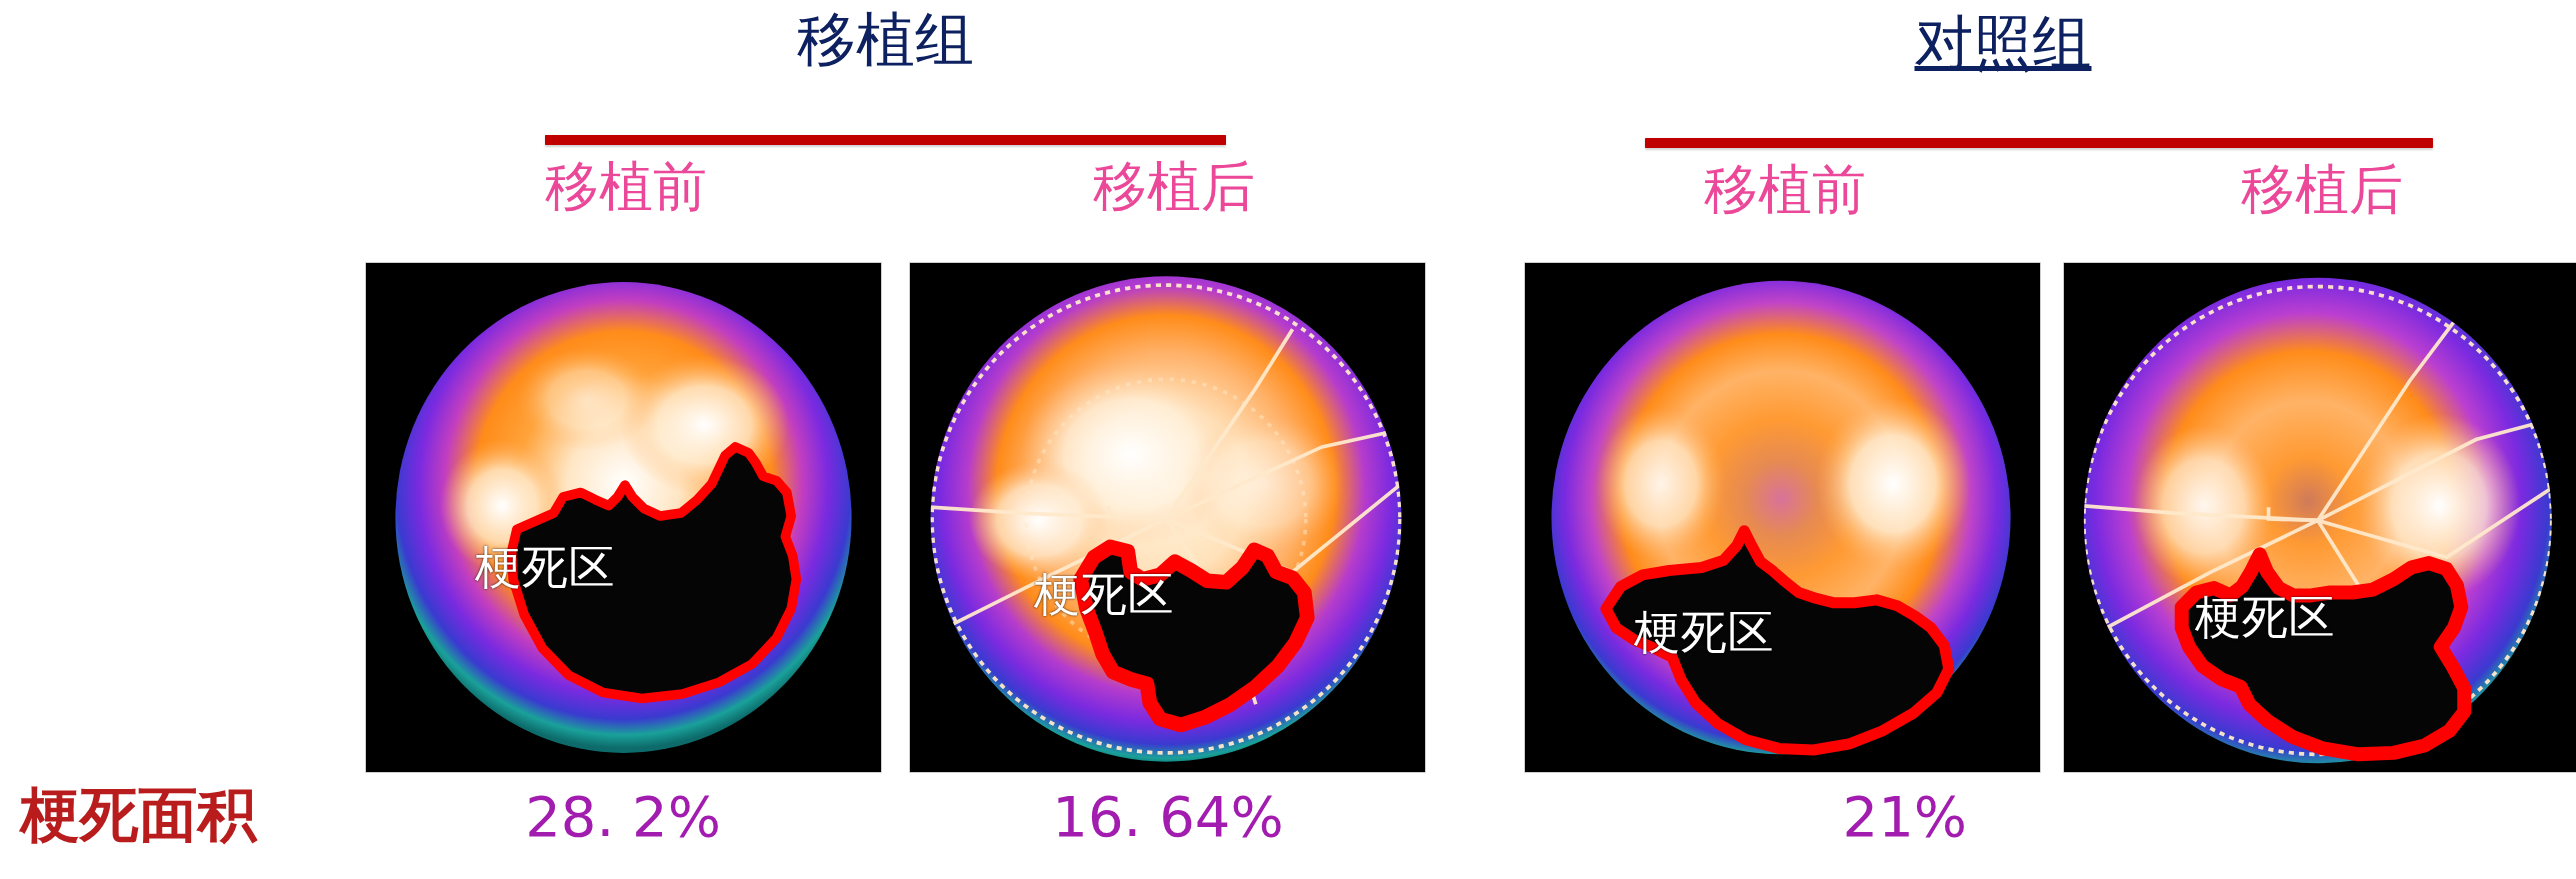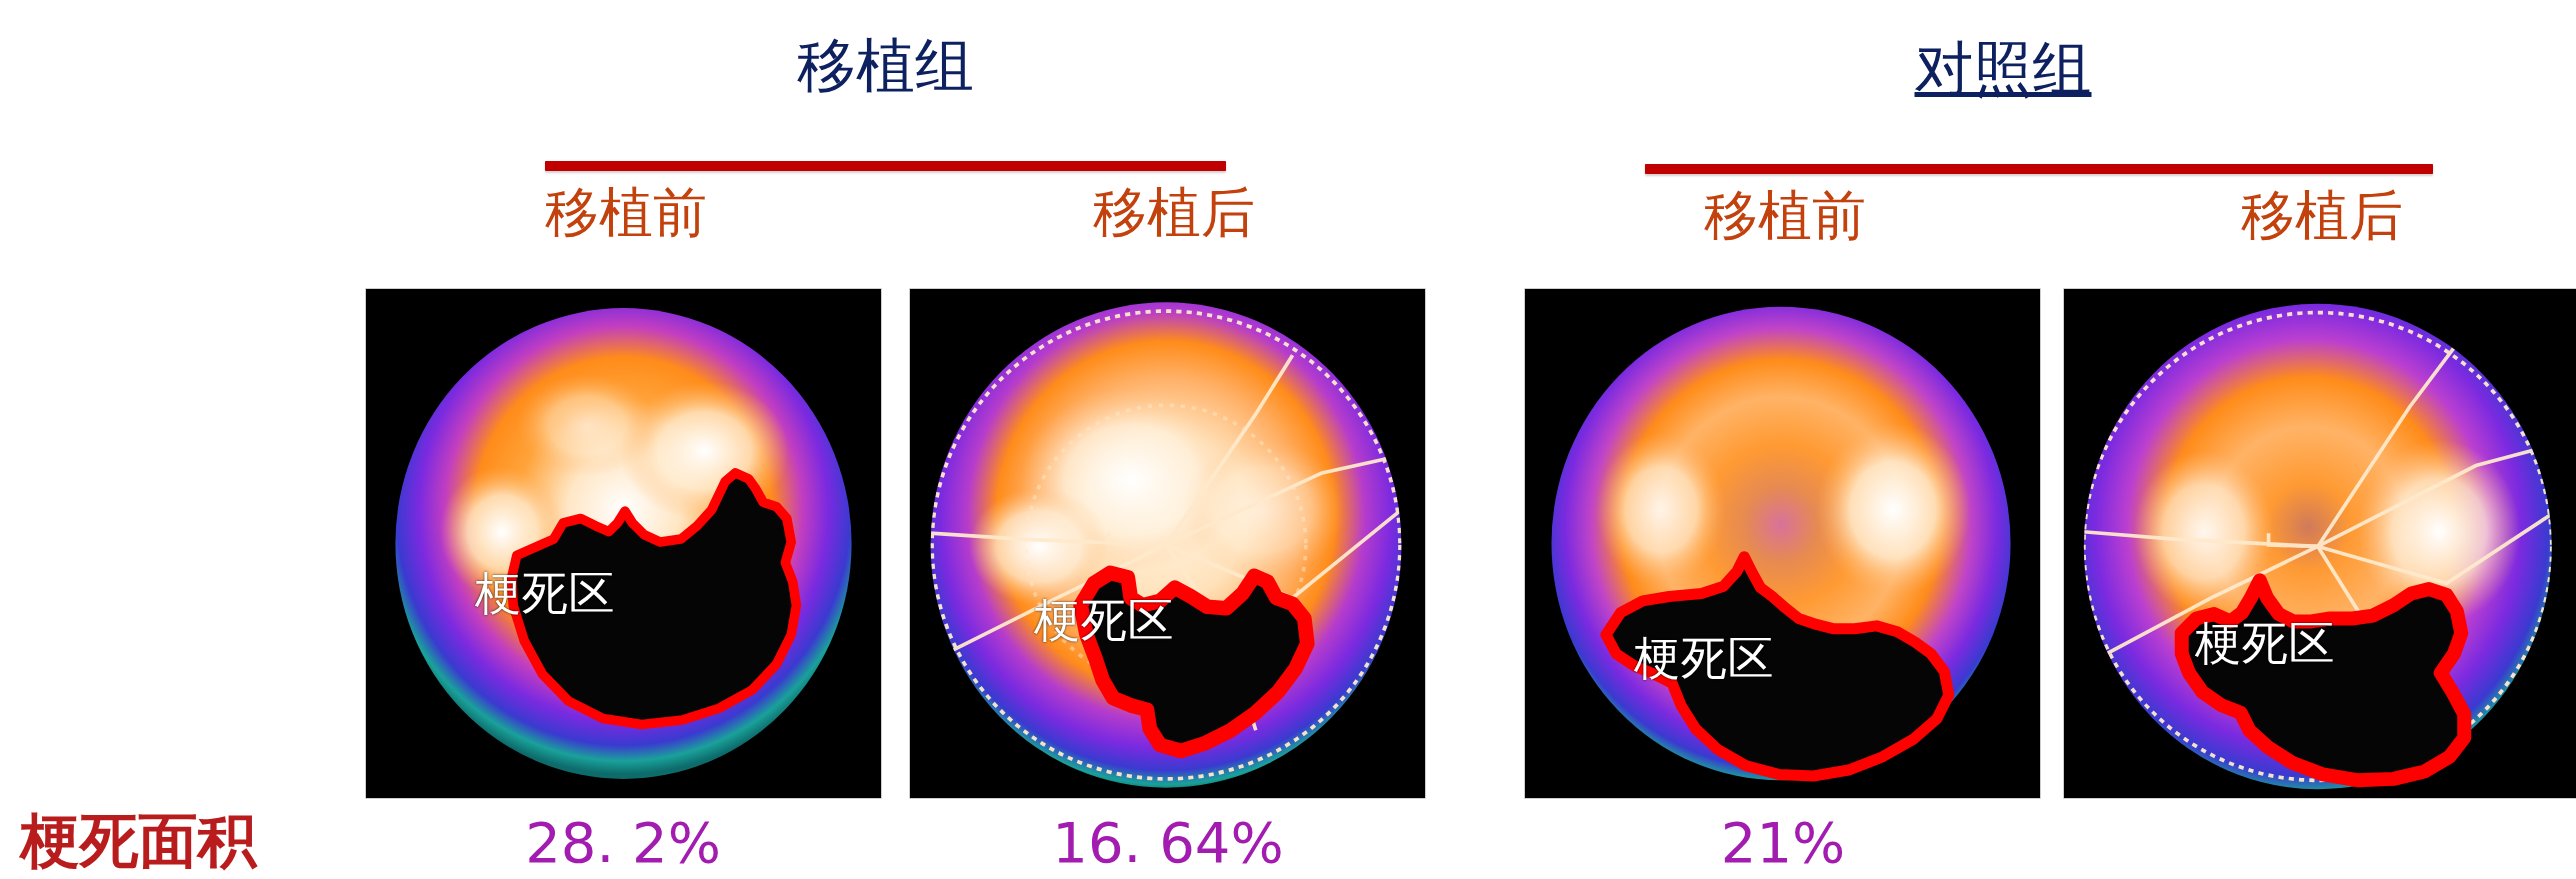--- a/index.html
+++ b/index.html
@@ -1,21 +1,21 @@
 <!DOCTYPE html>
 <html style="font-size:11.8px"><head>
 <meta charset="utf-8">
 <style>
   html,body{margin:0;padding:0;background:#ffffff;}
   body{
     width:2576px;height:880px;position:relative;overflow:hidden;
     font-family:"DejaVu Sans","Liberation Sans",sans-serif;
     background:#ffffff;
   }
-  .stage{position:absolute;inset:0;margin-top:26px;}
+  .stage{position:absolute;inset:0;}
 
   
   .group-title{
     position:absolute;
     color:#0d2060;
     font-size:59px;
     line-height:1;
     font-family:"DejaVu Sans","Liberation Sans",sans-serif;
     white-space:nowrap;
     text-align:center;
@@ -26,21 +26,21 @@
   .group-rule{
     position:absolute;height:9.6px;background:#C00000;border-radius:0.7px;
     box-shadow:0 1.5px 2.2px rgba(0,0,0,.18);
   }
   #group-rule-0{left:545px;top:135px;width:681px;}
   #group-rule-1{left:1645px;top:138px;width:788px;}
 
   
   .panel-label{
     position:absolute;
-    color:#c2410c;
+    color:#ec4899;
     font-size:54px;
     line-height:1;
     white-space:nowrap;
     text-align:center;
   }
 
   
   .polarmap{
     position:absolute;
     background:#000000;
@@ -277,17 +277,17 @@
     </svg>
     <div class="infarct-text" style="left:131px;top:331px;">梗死区</div>
   </div>
 
   <div class="row-label" style="left:20.6px;top:785px;">梗死面积</div>
 
   <div class="pct" style="left:439px;top:789px;width:368px;">28. 2%</div>
 
   <div class="pct" style="left:984px;top:789px;width:368px;">16. 64%</div>
 
-  <div class="pct" style="left:1599px;top:789px;width:368px;">21%</div>
+  <div class="pct" style="left:1599px;top:789px;width:368px;text-align:right;">21%</div>
 
 
 </div>
 
 
 </body></html>

